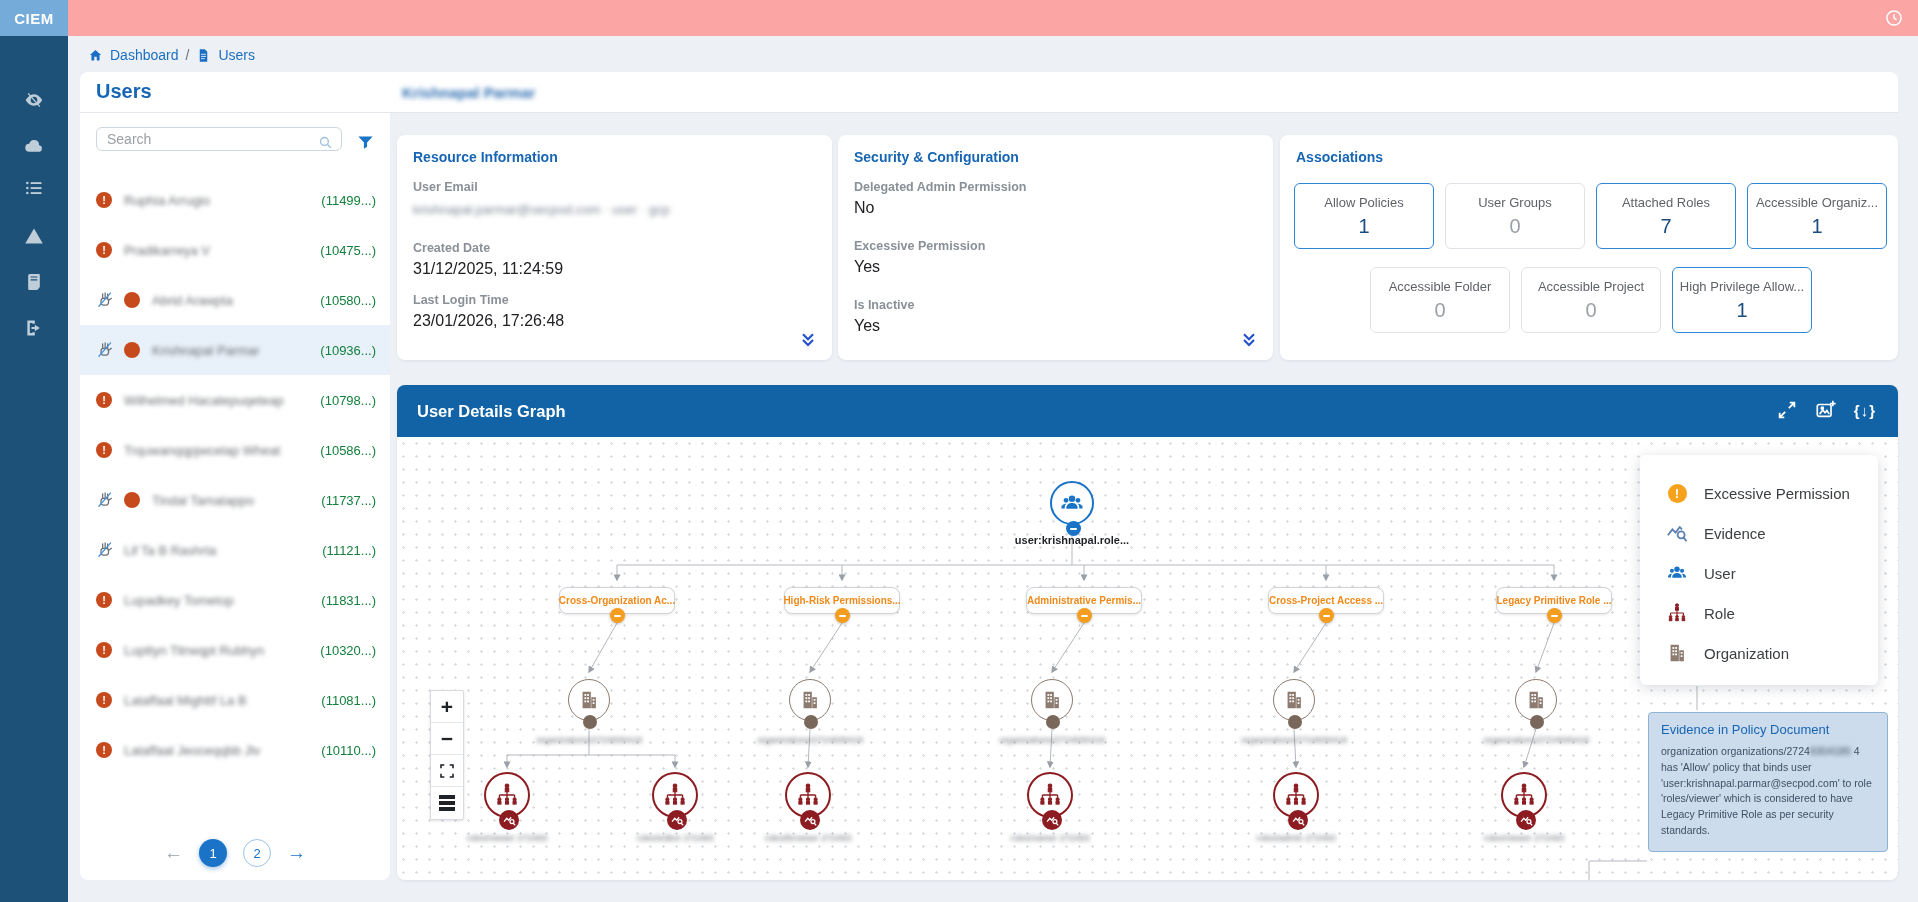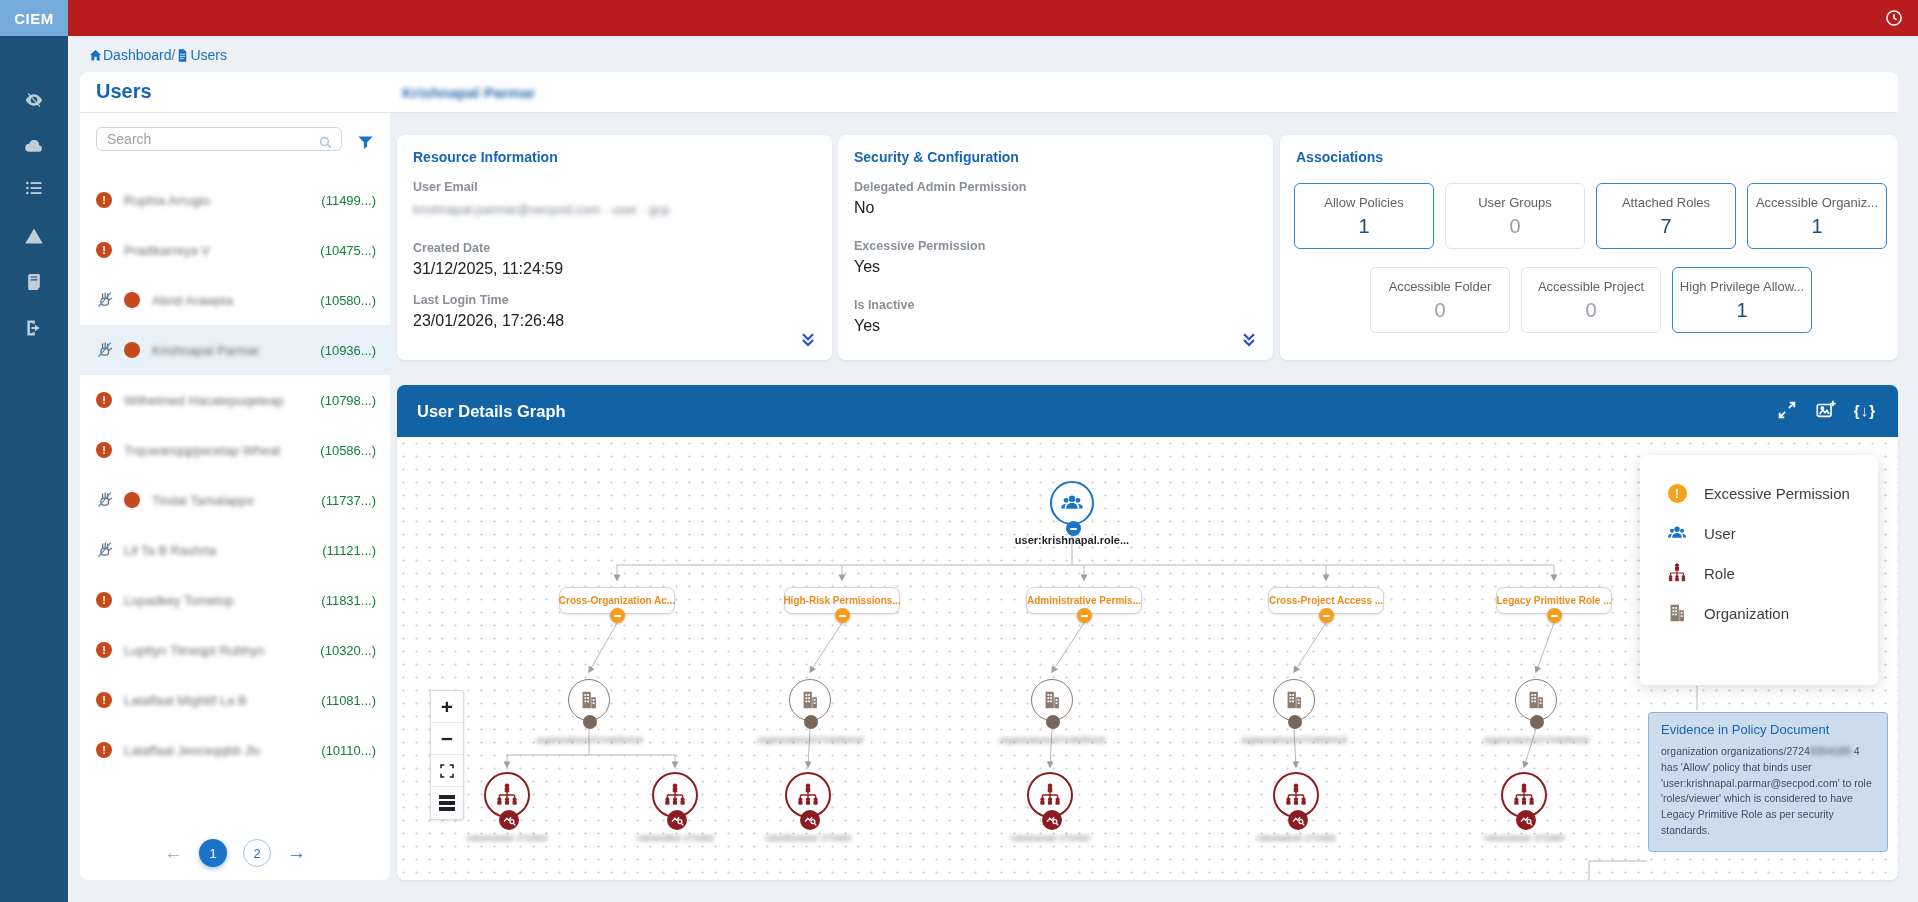--- a/index.html
+++ b/index.html
@@ -1,31 +1,31 @@
 <!DOCTYPE html>
 <html><head>
 <meta charset="utf-8">
 <style>
   * { box-sizing: border-box; margin: 0; padding: 0; }
   html,body { width:1918px; height:902px; }
   body { font-family:"Liberation Sans", sans-serif; background:#edf0f5; position:relative; overflow:hidden; }
   .abs { position:absolute; }
 
   
-  .topbar { left:0; top:0; width:1918px; height:36px; background:#b91c1c; }
+  .topbar { left:0; top:0; width:1918px; height:36px; background:#fca5a5; }
   .logo { left:0; top:0; width:68px; height:36px; background:#74abd8; color:#fff;
           font-weight:bold; font-size:15px; letter-spacing:.5px; display:flex; align-items:center; justify-content:center; }
   .clock { right:14px; top:8px; width:20px; height:20px; color:#fff; }
 
   
   .sidebar { left:0; top:36px; width:68px; height:866px; background:#1d5178; }
   .side-ic { position:absolute; left:24px; width:20px; height:20px; color:#bfcdd9; cursor:pointer; }
 
   
-  .crumbs { left:88px; top:44px; height:22px; display:flex; align-items:center; font-size:14px; }
+  .crumbs { left:88px; top:44px; height:22px; display:flex; align-items:center; gap:7px; font-size:14px; }
   .crumbs .lnk { color:#1a6fc4; cursor:pointer; }
   .crumbs .sep { color:#6b7280; }
   .bc-ic { width:15px; height:15px; color:#1a6fc4; }
 
   
   .header-band { left:80px; top:72px; width:1818px; height:41px; background:#fff;
                  border-radius:8px 8px 0 0; border-bottom:1px solid #e3e7ec; }
   .page-title { position:absolute; left:16px; top:8px; font-size:20px; font-weight:bold; color:#1766b5; }
   .page-sub { position:absolute; left:322px; top:12px; font-size:15px; font-weight:bold; color:#2f6fb2; filter:blur(2.5px); }
 
@@ -715,20 +715,30 @@
 
     <div class="legend">
       <div class="lg-item">
         <span class="lg-ic">
             <span class="lg-excl">!</span>
           </span>
         <span class="lg-label">Excessive Permission</span>
       </div>
       <div class="lg-item">
         <span class="lg-ic">
+          <svg viewBox="0 0 24 24" fill="none" stroke="#5b7fae" stroke-width="2">
+              <path d="M2 14.5l5-6.5 3.5 3.5L15 5.5l2.5 2.5"></path>
+              <circle cx="16.5" cy="14" r="3.8"></circle>
+              <path d="M19.2 17l3.3 4"></path>
+            </svg>
+        </span>
+        <span class="lg-label">Evidence</span>
+      </div>
+      <div class="lg-item">
+        <span class="lg-ic">
           <svg viewBox="0 0 24 24" fill="#1a73c7">
               <circle cx="6.5" cy="9.5" r="2.2"></circle>
               <circle cx="17.5" cy="9.5" r="2.2"></circle>
               <circle cx="12" cy="8" r="3"></circle>
               <path d="M12 12c-2.9 0-5.2 1.9-5.2 4.2v1h10.4v-1c0-2.3-2.3-4.2-5.2-4.2z"></path>
               <path d="M6 12.7c-2.2.2-3.8 1.6-3.8 3.3v1h3.1v-1c0-1.2.5-2.3 1.4-3.2-.2-.1-.4-.1-.7-.1z"></path>
               <path d="M18 12.7c2.2.2 3.8 1.6 3.8 3.3v1h-3.1v-1c0-1.2-.5-2.3-1.4-3.2.2-.1.4-.1.7-.1z"></path>
             </svg>
         </span>
         <span class="lg-label">User</span>

